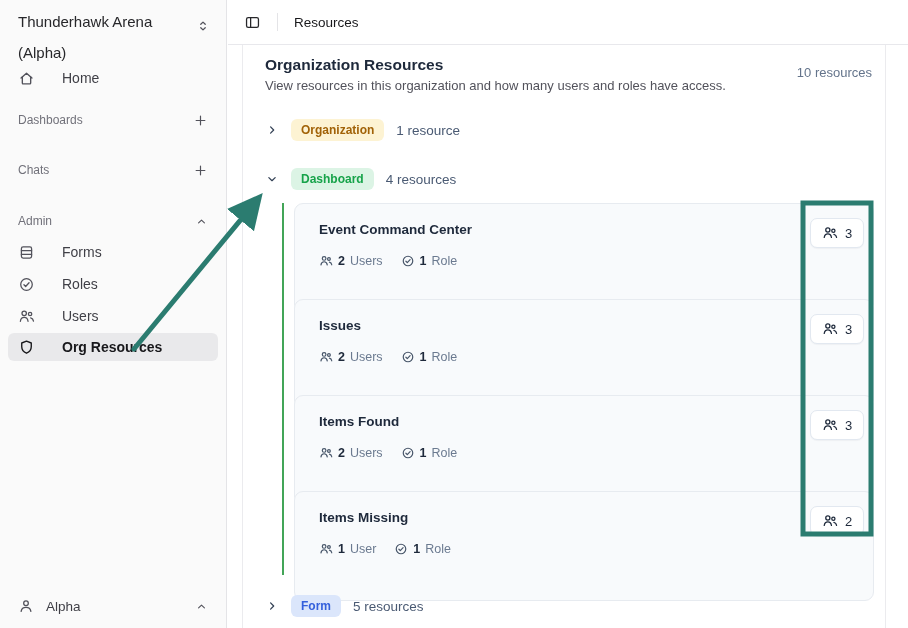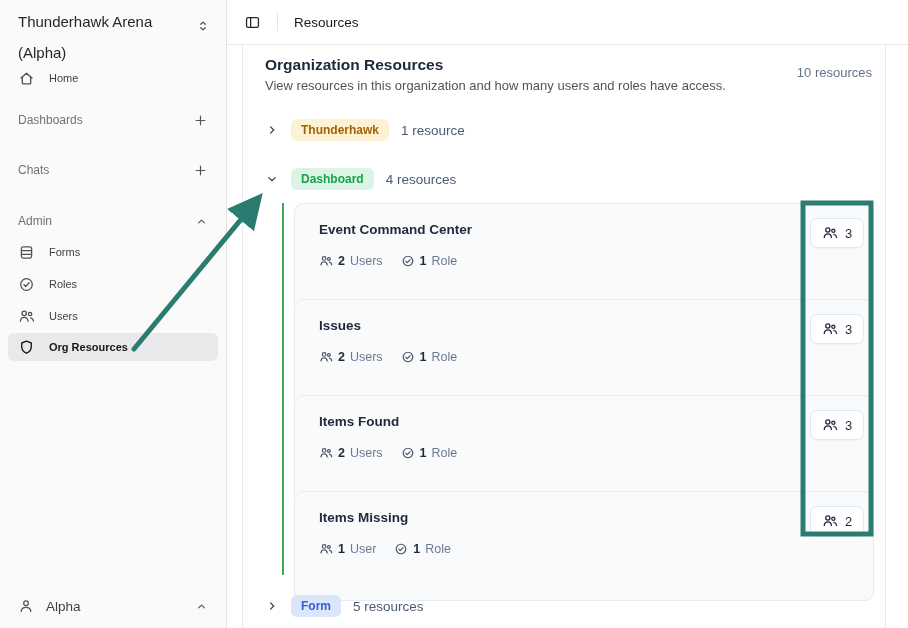--- a/index.html
+++ b/index.html
@@ -7,22 +7,22 @@
   body { font-family:"Liberation Sans", sans-serif; }
   .app { position:relative; width:908px; height:628px; overflow:hidden; background:#fff; }
 
   
   .sidebar { position:absolute; left:0; top:0; width:227px; height:628px;
              background:#fafafa; border-right:1px solid #e4e4e7; }
   .ws-header { position:absolute; left:18px; top:6px; width:170px;
                font-size:15px; line-height:31px; color:#27272a; }
   .ws-select { position:absolute; right:16px; top:17px; color:#52525b; cursor:pointer; }
   .side-row { position:absolute; left:8px; right:8px; height:28px; display:flex;
-              align-items:center; gap:14px; padding:0 10px; border-radius:6px;
-              font-size:11px; color:#3f3f46; cursor:pointer; }
+              align-items:center; gap:27px; padding:0 10px; border-radius:6px;
+              font-size:14px; color:#3f3f46; cursor:pointer; }
   .side-row .icn { display:flex; color:#52525b; }
   .side-row.active { background:#e9e9eb; font-weight:bold; color:#18181b; }
   .side-row.active .icn { color:#18181b; }
   .section-row { position:absolute; left:8px; right:8px; height:26px; display:flex;
                  align-items:center; justify-content:space-between; padding:0 10px;
                  font-size:12px; color:#71717a;text-align:right; }
   .section-btn { display:flex; color:#52525b; cursor:pointer; }
   .footer-row { position:absolute; left:8px; right:8px; bottom:8px; height:28px;
                 display:flex; align-items:center; gap:12px; padding:0 10px;
                 font-size:13.5px; color:#3f3f46; cursor:pointer; }
@@ -197,21 +197,21 @@
     <div class="page-title">Organization Resources</div>
     <div class="page-subtitle">View resources in this organization and how many users and roles have access.</div>
     <div class="total-count">10 resources</div>
 
     <div class="group-row" style="top:72px;">
       <span class="group-chevron">
         <svg width="14" height="14" viewBox="0 0 20 20" fill="none" stroke="currentColor" stroke-width="1.8" stroke-linecap="round" stroke-linejoin="round">
             <path d="M8 5.5 12.4 10 8 14.5"></path>
           </svg>
       </span>
-      <span class="badge badge-amber">Thunderhawk</span>
+      <span class="badge badge-amber">Organization</span>
       <span class="group-count">1 resource</span>
     </div>
 
     <div class="group-row" style="top:121px;">
       <span class="group-chevron">
         <svg width="14" height="14" viewBox="0 0 20 20" fill="none" stroke="currentColor" stroke-width="1.8" stroke-linecap="round" stroke-linejoin="round">
             <path d="M5.5 8 10 12.4 14.5 8"></path>
           </svg>
       </span>
       <span class="badge badge-green">Dashboard</span>

